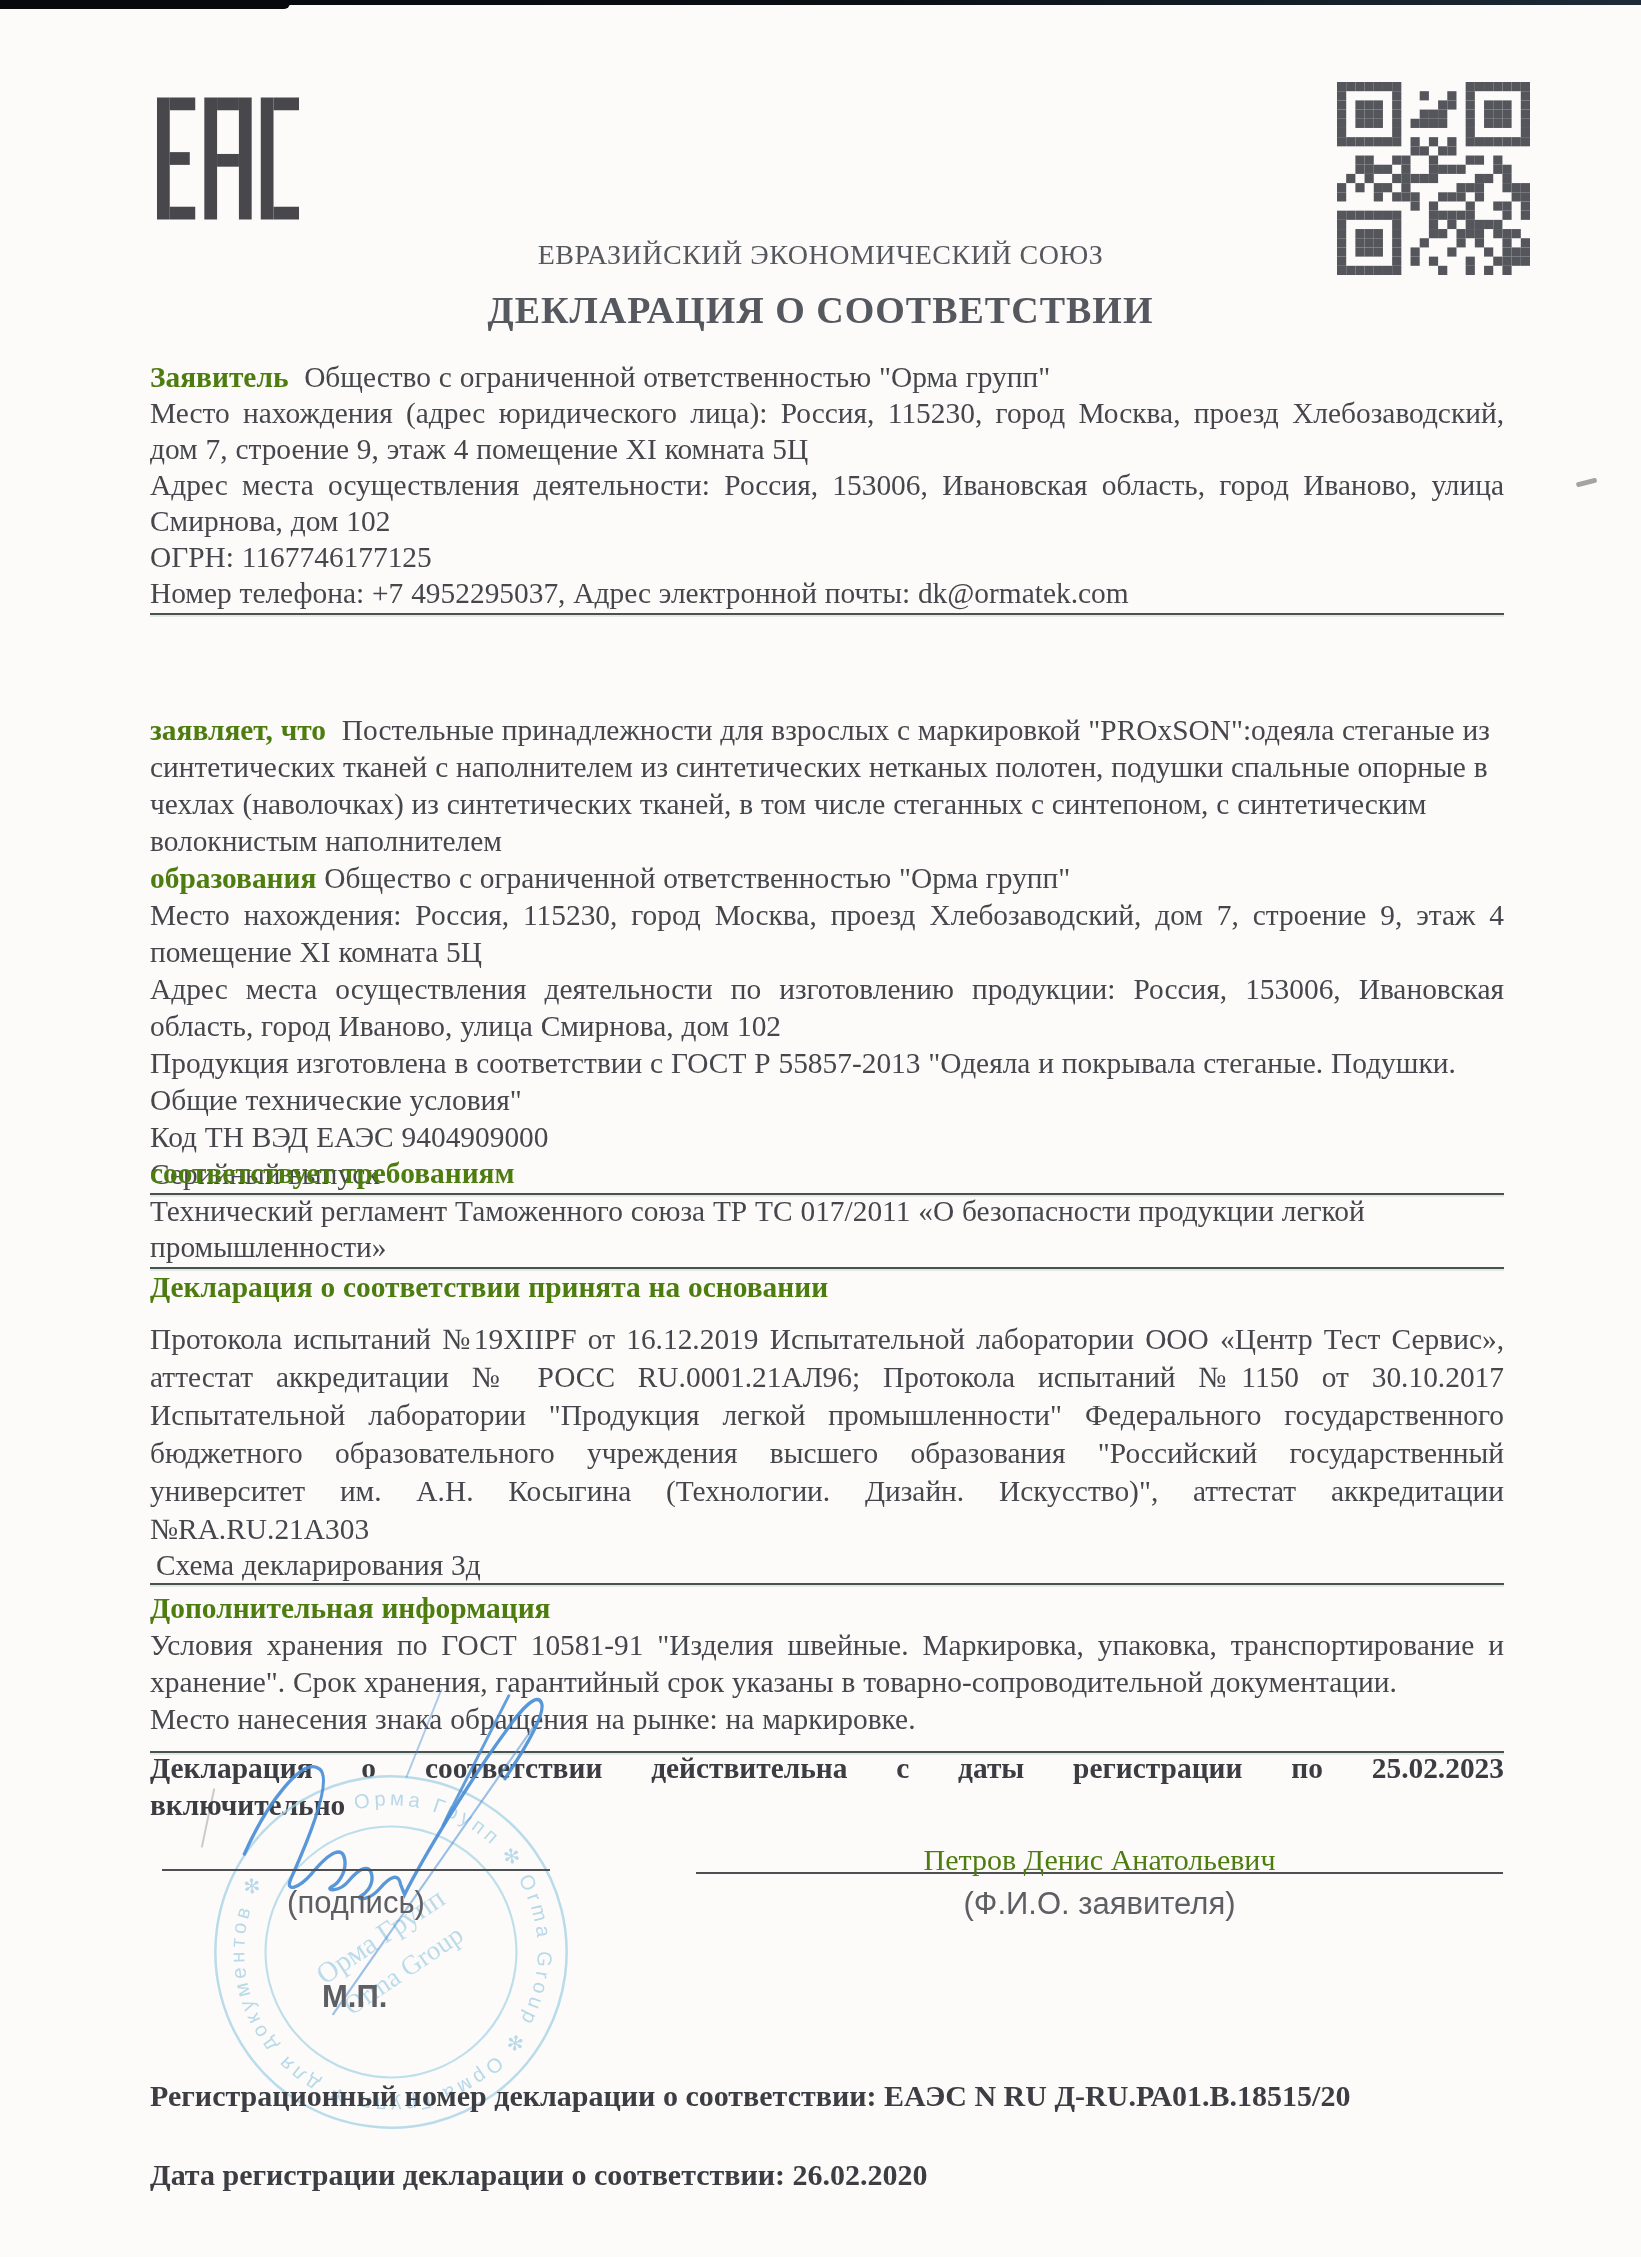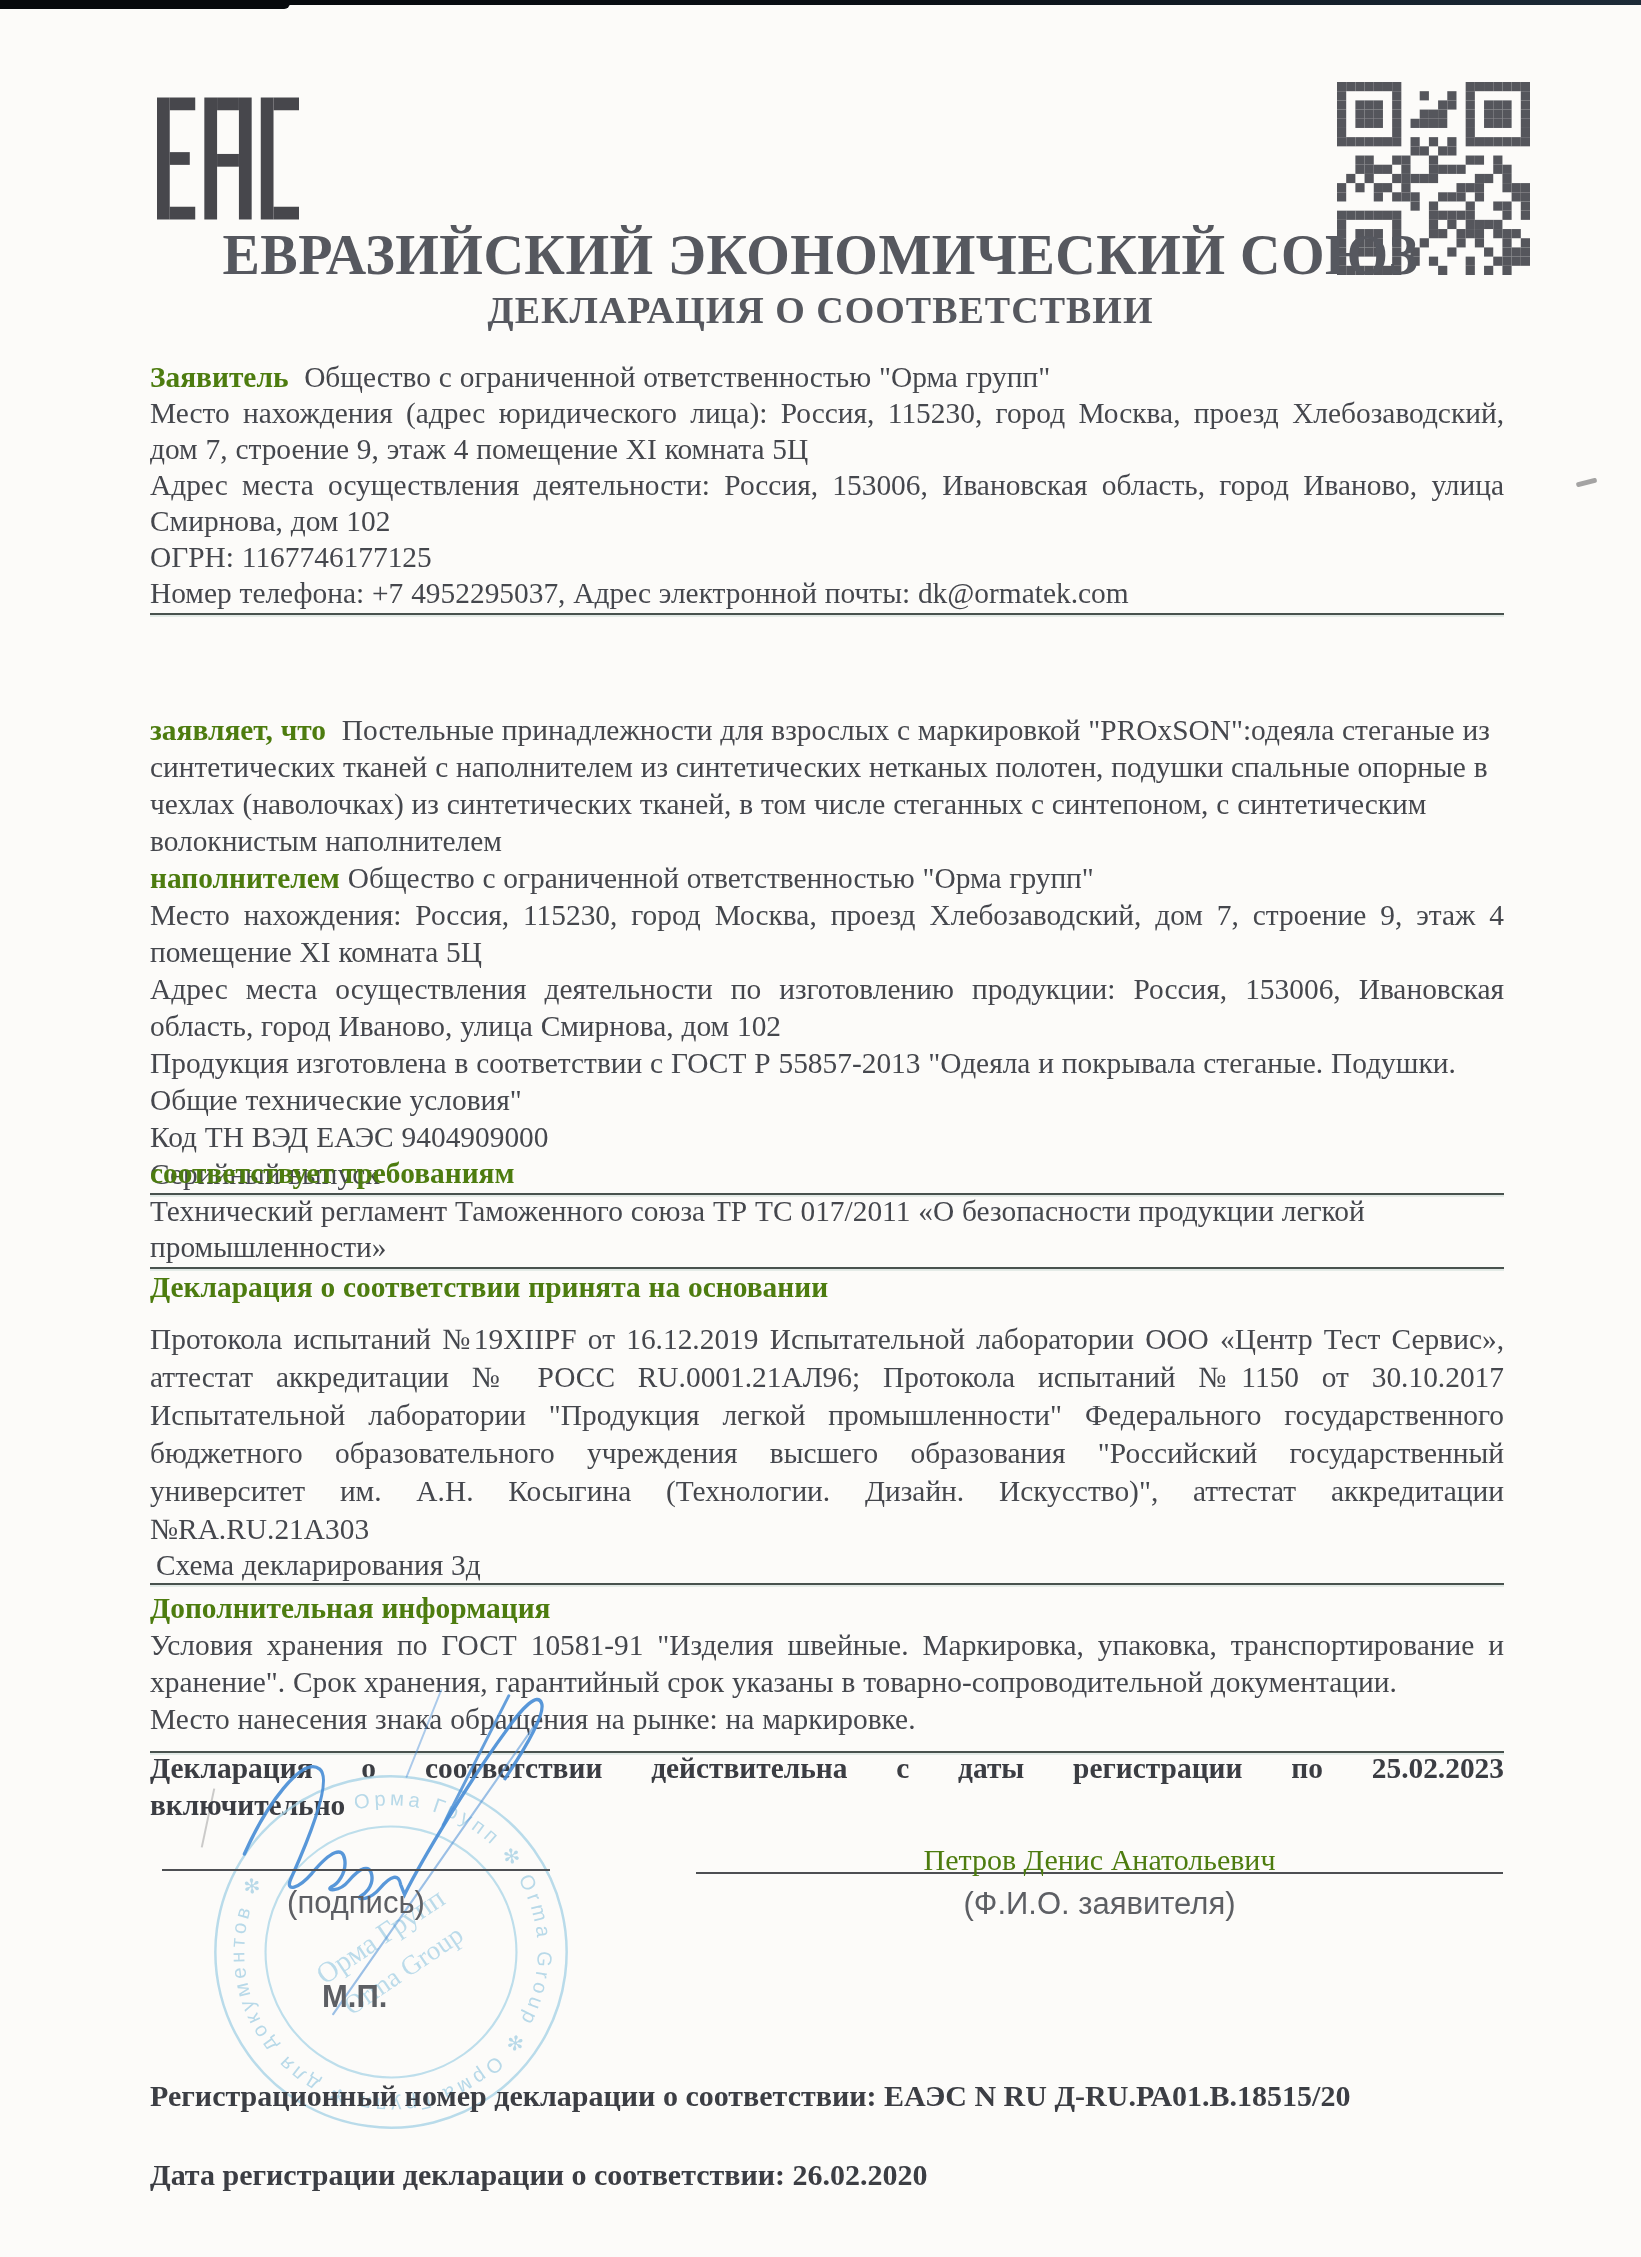--- a/index.html
+++ b/index.html
@@ -14,21 +14,21 @@
     border-radius:0 0 5.8px 0;}
   .edge-dash{position:absolute;left:1576px;top:480px;width:21px;height:4.8px;background:#8d8d8d;
     transform:rotate(-14deg);border-radius:1.9px;opacity:.8;}
   .gray-slash{position:absolute;left:207px;top:1788px;width:1.9px;height:60px;background:#9a9a9a;
     transform:rotate(12deg);opacity:.5;}
 
   .eac{position:absolute;left:157px;top:94px;}
   .qr{position:absolute;left:1337px;top:82px;}
 
   .titles{position:absolute;top:230px;left:0;width:1641px;text-align:center;color:#56585f;}
-  .t1{font-size:56px;font-weight:bold;letter-spacing:0.5px;line-height:50px;}
+  .t1{font-size:28px;font-weight:normal;letter-spacing:0.5px;line-height:50px;}
   .t2{font-size:38px;font-weight:bold;letter-spacing:1px;margin-top:7.7px;line-height:44px;}
 
   .sec{position:absolute;left:150px;width:1354px;font-size:29.4px;line-height:36px;word-spacing:0.5px;}
   .sec p{margin:0;}
   .sec b{color:#4d7c0f;}
   .ruled{border-bottom:2.9px solid #49524e;box-shadow:0 1.9px 0 rgba(90,140,130,.16);}
   .just{text-align:justify;}
 
   .sec-a{top:359px;padding-bottom:1.9px;}
   .sec-b{top:619px;line-height:42px;padding-top:1.9px;padding-bottom:1px;}
@@ -319,21 +319,21 @@
     <p><b>Заявитель</b>&nbsp;&nbsp;<span>Общество с ограниченной ответственностью "Орма групп"</span></p>
     <p class="just">Место нахождения (адрес юридического лица): Россия, 115230, город Москва, проезд Хлебозаводский, дом 7, строение 9, этаж 4 помещение XI комната 5Ц</p>
     <p class="just">Адрес места осуществления деятельности: Россия, 153006, Ивановская область, город Иваново, улица Смирнова, дом 102</p>
     <p>ОГРН: 1167746177125</p>
     <p>Номер телефона: +7 4952295037, Адрес электронной почты: dk@ormatek.com</p>
   </div>
 
 
   <div class="sec sec-c ruled">
     <p><b>заявляет, что</b>&nbsp;&nbsp;<span>Постельные принадлежности для взрослых с маркировкой "PROxSON":одеяла стеганые из синтетических тканей с наполнителем из синтетических нетканых полотен, подушки спальные опорные в чехлах (наволочках) из синтетических тканей, в том числе стеганных с синтепоном, с синтетическим волокнистым наполнителем</span></p>
-    <p><b>наполнителем</b> <span>Общество с ограниченной ответственностью "Орма групп"</span></p>
+    <p><b>образования</b> <span>Общество с ограниченной ответственностью "Орма групп"</span></p>
     <p class="just">Место нахождения: Россия, 115230, город Москва, проезд Хлебозаводский, дом 7, строение 9, этаж 4 помещение XI комната 5Ц</p>
     <p class="just">Адрес места осуществления деятельности по изготовлению продукции: Россия, 153006, Ивановская область, город Иваново, улица Смирнова, дом 102</p>
     <p>Продукция изготовлена в соответствии с ГОСТ Р 55857-2013 "Одеяла и покрывала стеганые. Подушки. Общие технические условия"</p>
     <p>Код ТН ВЭД ЕАЭС 9404909000</p>
     <p>Серийный выпуск</p>
   </div>
 
   <div class="sec sec-d ruled">
     <p class="hdr"><b>соответствует требованиям</b></p>
     <p class="body">Технический регламент Таможенного союза ТР ТС 017/2011 «О безопасности продукции легкой промышленности»</p>

